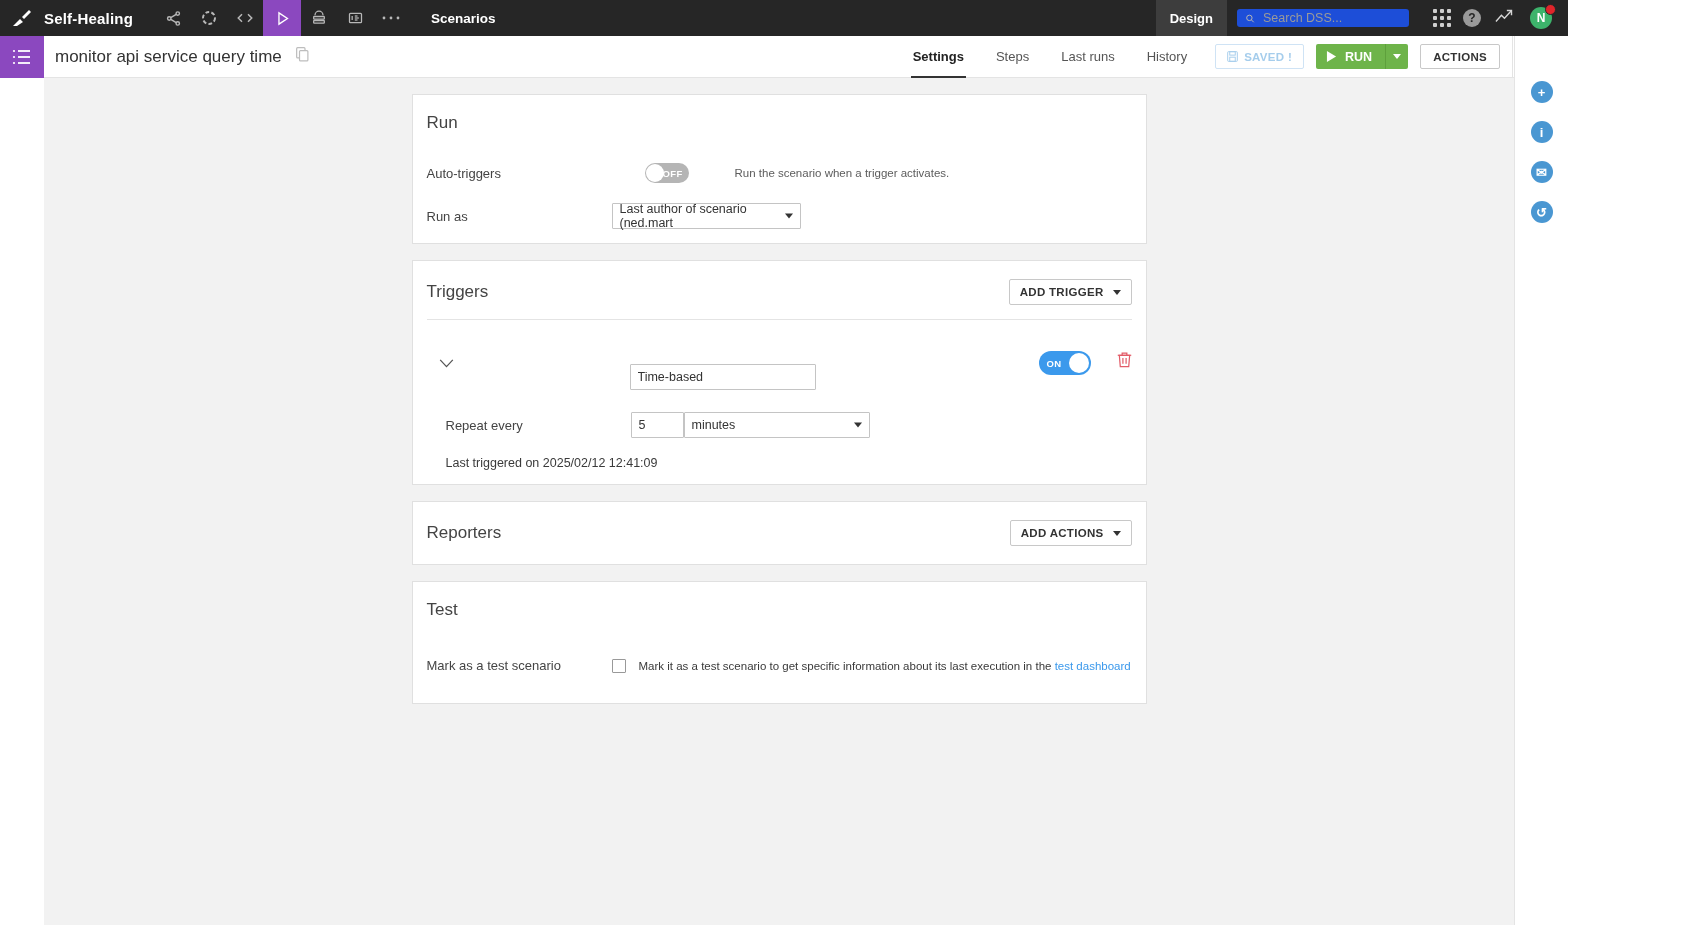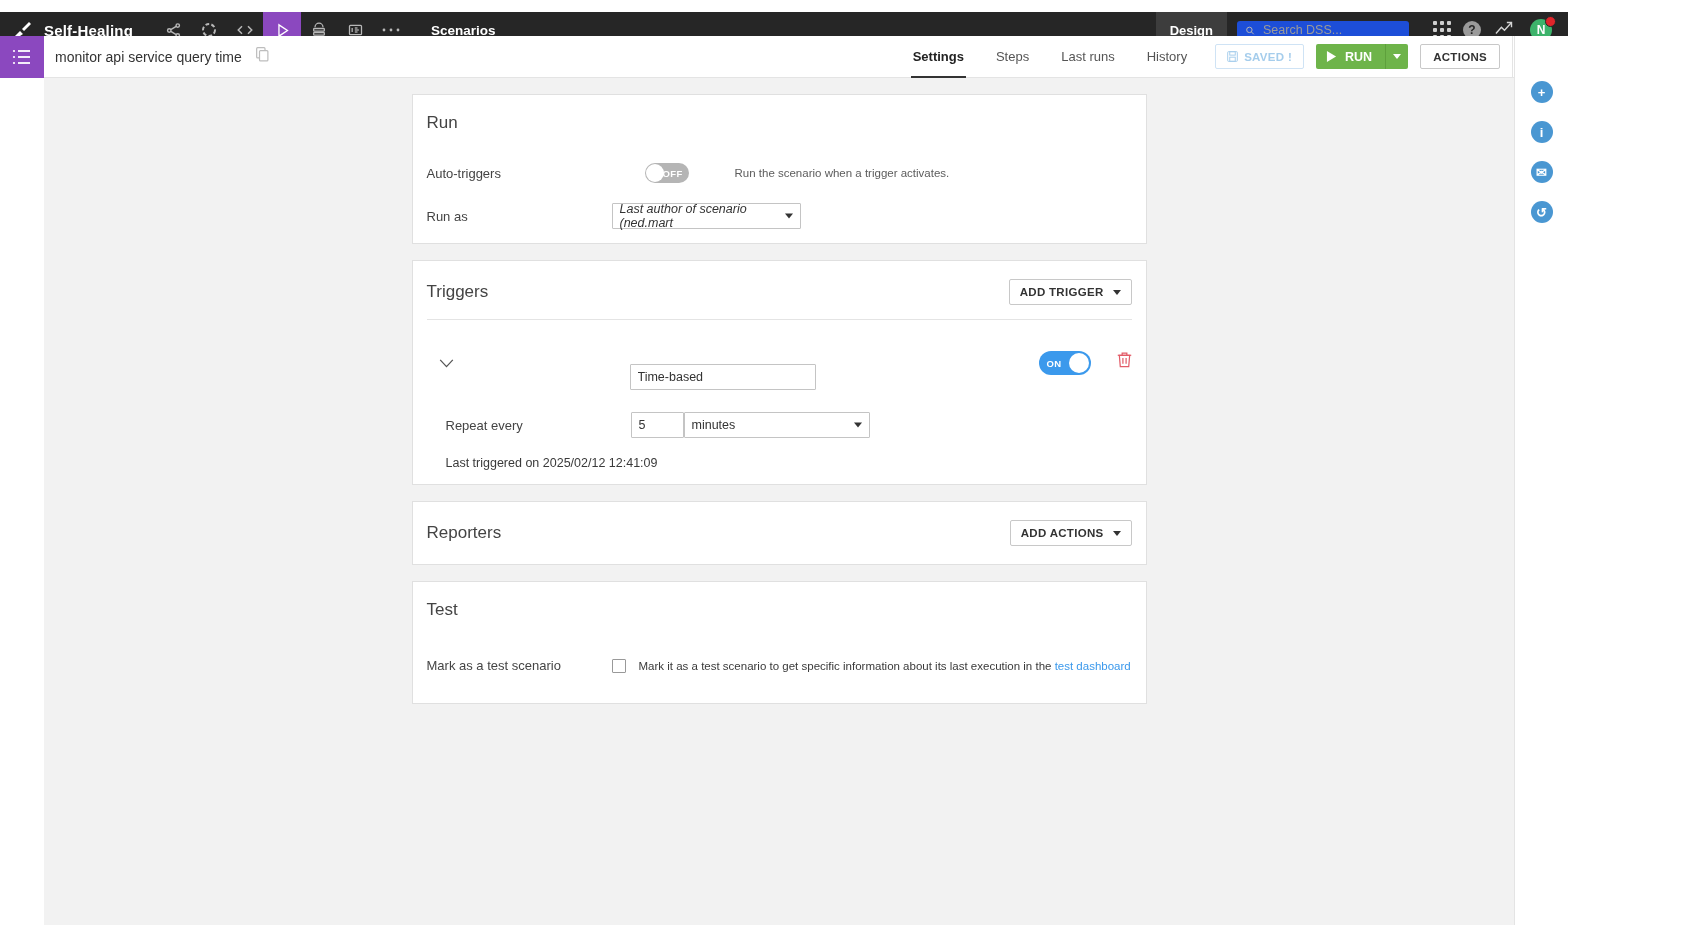--- a/index.html
+++ b/index.html
@@ -7,21 +7,21 @@
     margin: 0; padding: 0;
     width: 1707px; height: 925px;
     overflow: hidden;
     background: #ffffff;
     font-family: "Liberation Sans", sans-serif;
     -webkit-font-smoothing: antialiased;
   }
 
   
   .topnav {
-    position: absolute; top: 12px; left: 0;
+    position: absolute; top: 0; left: 0;
     width: 1568px; height: 36px;
     background: #262626;
     display: flex; align-items: center;
     color: #fff;
   }
   .logo-box {
     width: 44px; height: 36px;
     display: flex; align-items: center; justify-content: center;
   }
   .brand {
@@ -106,21 +106,21 @@
     width: 1568px; height: 42px;
     background: #fff;
     border-bottom: 1px solid #e4e4e4;
     display: flex; align-items: center;
   }
   .menu-square {
     width: 44px; height: 42px; background: #8b48bf;
     display: flex; align-items: center; justify-content: center;
   }
   .scenario-title {
-    font-size: 14px; color: #333; margin-left: 11px;
+    font-size: 17px; color: #333; margin-left: 11px;
     font-weight: normal;
   }
   .copy-icon { margin-left: 14px; color: #bdbdbd; }
   .tabs { margin-left: auto; display: flex; align-items: center; height: 42px; }
   .tab {
     font-size: 13px; color: #555;
     padding: 0 16px; height: 42px;
     display: flex; align-items: center;
     position: relative;
   }
@@ -484,21 +484,21 @@
         <div class="row-label">Auto-triggers</div>
         <div class="toggle-off">
           <span class="knob"></span>
           <span class="lbl">OFF</span>
         </div>
         <div class="hint">Run the scenario when a trigger activates.</div>
       </div>
 
       <div class="row">
         <div class="row-label">Run as</div>
-        <div class="sel" style="width:189px;font-style:italic;">
+        <div class="sel" style="width:189px;">
           <span>Last author of scenario (ned.mart</span>
           <span class="caret"></span>
         </div>
       </div>
     </div>
 
     <div class="card">
       <div class="card-head">
         <div class="card-title">Triggers</div>
         <div class="btn-outline">

